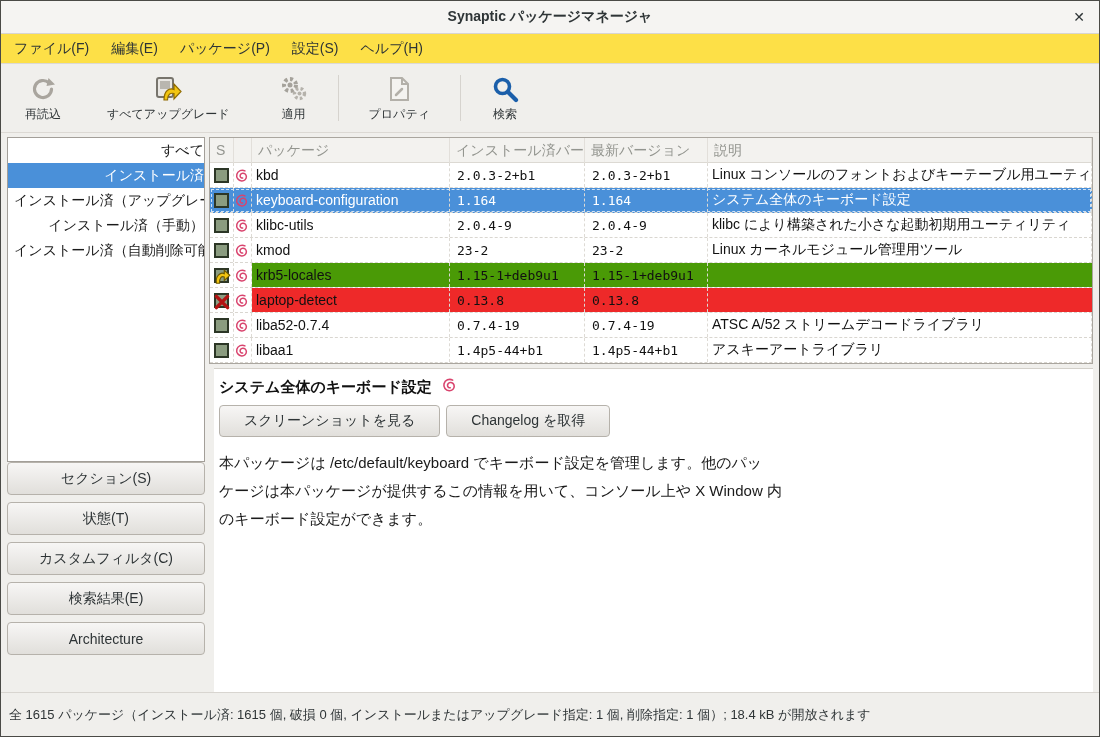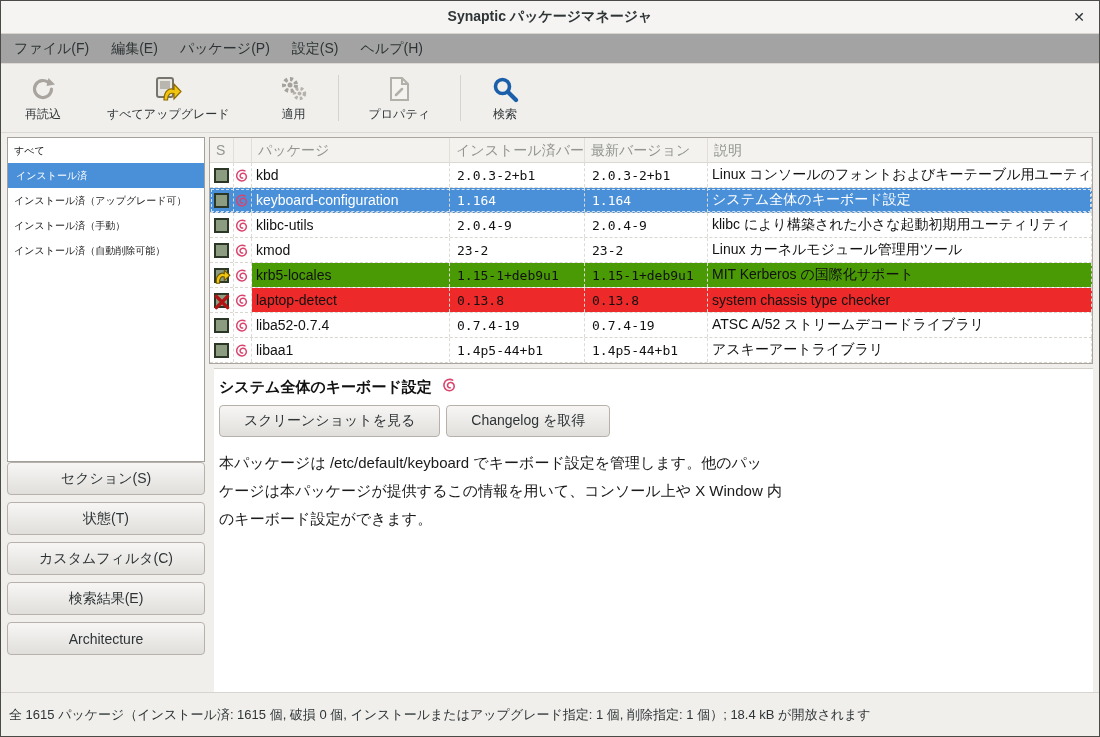--- a/index.html
+++ b/index.html
@@ -6,39 +6,39 @@
   *{box-sizing:border-box;}
   body{font-family:"Liberation Sans","DejaVu Sans",sans-serif;}
   .window{position:relative;width:1100px;height:737px;background:#f0efec;
     border:1px solid #4a4a46;display:flex;flex-direction:column;overflow:hidden;}
   
   .titlebar{height:33px;background:#f5f4f2;border-bottom:1px solid #d8d5d0;
     display:flex;align-items:center;justify-content:center;position:relative;flex:0 0 auto;}
   .titlebar .title{font-weight:bold;font-size:14px;color:#2e3436;}
   .titlebar .close{position:absolute;right:14px;top:7px;font-size:14px;color:#2e3436;cursor:default;line-height:18px;}
   
-  .menubar{height:30px;background:#a3a3a3;border-bottom:1px solid #dcd9d4;
+  .menubar{height:30px;background:#fde047;border-bottom:1px solid #dcd9d4;
     display:flex;align-items:stretch;padding-left:2px;flex:0 0 auto;}
   .menu-item{display:flex;align-items:center;padding:0 11px;font-size:14px;color:#2e3436;}
   
   .toolbar{height:69px;background:#f0efec;border-bottom:1px solid #dcd9d4;
     display:flex;align-items:center;padding-left:18px;flex:0 0 auto;}
   .tb-item{display:flex;flex-direction:column;align-items:center;justify-content:center;
     padding:0 6px;height:62px;}
   .tb-item .tb-icon{height:30px;display:flex;align-items:center;justify-content:center;}
   .tb-item .tb-label{font-size:12px;color:#2e3436;margin-top:2px;white-space:nowrap;}
   .tb-item:nth-of-type(2){margin-left:34px;}
   .tb-item:nth-of-type(3){margin-left:38px;}
   .tb-sep{width:1px;height:46px;background:#d6d3ce;margin:0 24px;}
   
   .content{flex:1;display:flex;min-height:0;}
   .sidebar{width:208px;flex:0 0 auto;padding:4px 0 0 6px;display:flex;flex-direction:column;}
   .filter-list{width:198px;height:325px;background:#fff;border:1px solid #a39f99;overflow:hidden;}
-  .filter-item{height:25px;line-height:25px;padding-left:6px;font-size:10px;color:#1a1a1a;
-    white-space:nowrap;overflow:hidden;}
+  .filter-item{height:25px;line-height:25px;padding-left:6px;font-size:14px;color:#1a1a1a;
+    white-space:nowrap;overflow:hidden;text-align:right;}
   .filter-item.selected{background:var(--sel,#4a90d9);color:#fff;padding-left:8px;}
   .sidebar-buttons{width:198px;}
   .side-btn{display:block;width:198px;height:33px;margin-bottom:7px;
     background:linear-gradient(#f7f6f5,#e1dfdb);border:1px solid #b6b2ab;border-radius:4px;
     font-size:14px;color:#2e3436;font-family:inherit;text-align:center;}
   
   .rightpane{flex:1;display:flex;flex-direction:column;padding:4px 6px 0 0;min-width:0;}
   .table-box{height:227px;background:#fff;border:1px solid #aaa69f;overflow:hidden;flex:0 0 auto;}
   .tgrid{display:grid;grid-template-columns:24px 18px 198px 135px 123px 384px 1fr;align-items:center;}
   .thead{height:25px;background:#f3f2ef;border-bottom:1px solid #dcd9d3;}
@@ -242,40 +242,38 @@
                 </span>
               </div>
               <div class="cell c-swirl">
                 <svg width="15" height="15" viewBox="0 0 20 20">
                   <path d="M14.6 3.9 C10.4 1.6 5 3.7 3.8 8.4 C2.7 12.8 5.8 17 10.2 17.2 C13.8 17.4 16.6 14.7 16.5 11.5 C16.4 8.7 14.1 6.6 11.5 6.9 C9.3 7.2 7.8 9.1 8.2 11.1 C8.5 12.7 10 13.7 11.5 13.4" fill="none" stroke="#d9446e" stroke-width="2" stroke-linecap="round"></path>
                 </svg>
               </div>
               <div class="cell c-pkg">krb5-locales</div>
               <div class="cell c-inst">1.15-1+deb9u1</div>
               <div class="cell c-latest">1.15-1+deb9u1</div>
-              <div class="cell c-desc">MIT Kerberos の国際化サポート</div>
               <div class="cell c-fill"></div>
             </div>
             <div class="row tgrid remove">
               <div class="cell c-status">
                 <span class="chk">
                   <svg width="18" height="18" viewBox="0 0 16 16">
                     <path d="M3 3 L13 13 M13 3 L3 13" stroke="#b31212" stroke-width="3" stroke-linecap="round"></path>
                   </svg>
                 </span>
               </div>
               <div class="cell c-swirl">
                 <svg width="15" height="15" viewBox="0 0 20 20">
                   <path d="M14.6 3.9 C10.4 1.6 5 3.7 3.8 8.4 C2.7 12.8 5.8 17 10.2 17.2 C13.8 17.4 16.6 14.7 16.5 11.5 C16.4 8.7 14.1 6.6 11.5 6.9 C9.3 7.2 7.8 9.1 8.2 11.1 C8.5 12.7 10 13.7 11.5 13.4" fill="none" stroke="#d9446e" stroke-width="2" stroke-linecap="round"></path>
                 </svg>
               </div>
               <div class="cell c-pkg">laptop-detect</div>
               <div class="cell c-inst">0.13.8</div>
               <div class="cell c-latest">0.13.8</div>
-              <div class="cell c-desc">system chassis type checker</div>
               <div class="cell c-fill"></div>
             </div>
             <div class="row tgrid">
               <div class="cell c-status">
                 <span class="chk"></span>
               </div>
               <div class="cell c-swirl">
                 <svg width="15" height="15" viewBox="0 0 20 20">
                   <path d="M14.6 3.9 C10.4 1.6 5 3.7 3.8 8.4 C2.7 12.8 5.8 17 10.2 17.2 C13.8 17.4 16.6 14.7 16.5 11.5 C16.4 8.7 14.1 6.6 11.5 6.9 C9.3 7.2 7.8 9.1 8.2 11.1 C8.5 12.7 10 13.7 11.5 13.4" fill="none" stroke="#d9446e" stroke-width="2" stroke-linecap="round"></path>
                 </svg>

